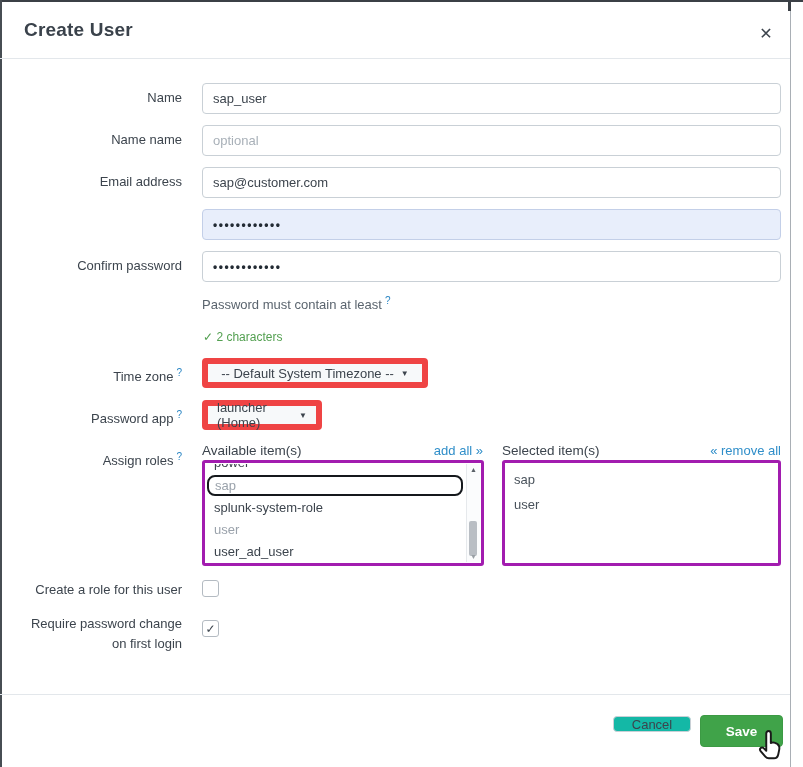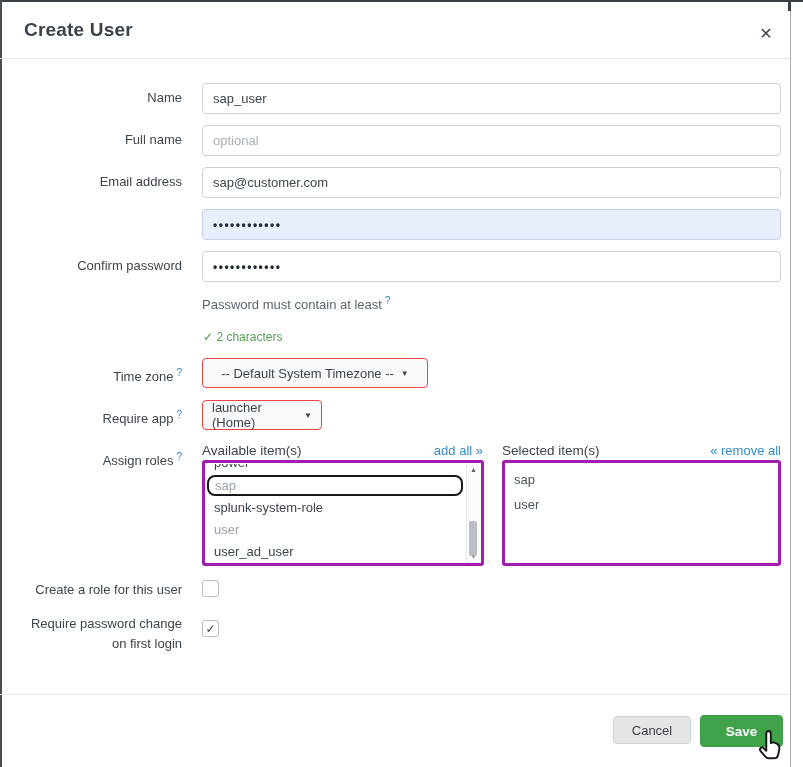--- a/index.html
+++ b/index.html
@@ -37,21 +37,21 @@
   .field::placeholder { color:#a8b0b8; }
   .pw { font-size:12px; font-weight:bold; letter-spacing:1.5px; color:#232b34; }
   .focused { background:#e8eefb; border-color:#c3cfe8; }
 
   .hint-text { position:absolute; left:202px; top:295px; font-size:13px; color:#5a646e; }
   .rule-text { position:absolute; left:203px; top:330px; font-size:12px; color:#53a051; }
 
   
   .dropdown {
     position:absolute; left:202px; height:30px; background:#f7f9fa;
-    border:1px solid #ef4444; border-radius:4px;
+    border:6px solid #ef4444; border-radius:4px;
     display:flex; align-items:center; justify-content:center; gap:7px;
     font-size:13px; color:#3c444d; cursor:pointer; padding:0 9px;
   }
   .dropdown .caret { font-size:8px; color:#3c444d; }
 
   
   .list-header { position:absolute; top:443px; display:flex; justify-content:space-between; align-items:baseline; font-size:13px; }
   .list-header .hdr { color:#3c444d; font-size:13.5px; }
   .link { color:#2f8ec9; font-size:13px; cursor:pointer; }
   .listbox {
@@ -78,21 +78,21 @@
   
   .checkbox {
     position:absolute; left:202px; width:17px; height:17px;
     border:1px solid #b4bbc2; border-radius:3px; background:#fff; cursor:pointer;
     display:flex; align-items:center; justify-content:center;
     font-size:12px; color:#3c444d;
   }
 
   
   .btn { position:absolute; border-radius:4px; font-size:13px; display:flex; align-items:center; justify-content:center; cursor:pointer; }
-  .btn-cancel { left:613px; top:716px; width:78px; height:28px; background:#e5e5e5; border:1px solid #c9d0d6; color:#3c444d; }
+  .btn-cancel { left:613px; top:716px; width:78px; height:16px; background:#14b8a6; border:1px solid #c9d0d6; color:#3c444d; }
   .btn-save { left:700px; top:715px; width:83px; height:32px; background:#40a349; border:1px solid #3c9a44; color:#fff; font-weight:bold; font-size:13.5px; }
 
   .cursor-icon { position:absolute; left:753px; top:729px; width:34px; height:36px; pointer-events:none; z-index:10; }
 </style>
 </head>
 <body>
 
 <div class="page">
 
   <div class="edge-top"></div>
@@ -100,21 +100,21 @@
   <div class="edge-right-line"></div>
   <div class="edge-right-dark"></div>
 
   <div class="modal-title">Create User</div>
   <div class="close-btn">✕</div>
   <div class="header-divider"></div>
 
   <div class="flabel" style="top:90px">Name</div>
   <input class="field" style="top: 83px;" value="sap_user">
 
-  <div class="flabel" style="top:132px">Full name</div>
+  <div class="flabel" style="top:132px">Name name</div>
   <input class="field" style="top: 125px;" placeholder="optional">
 
   <div class="flabel" style="top:174px">Email address</div>
   <input class="field" style="top: 167px;" value="sap@customer.com">
 
   <input class="field pw focused" style="top: 209px;" value="••••••••••••">
 
   <div class="flabel" style="top:258px">Confirm password</div>
   <input class="field pw" style="top: 251px;" value="••••••••••••">
 
@@ -127,21 +127,21 @@
 
   <div class="flabel" style="top:365px">
     <span>Time zone</span><span class="help">?</span>
   </div>
   <div class="dropdown" style="top:358px; width:226px">
     <span>-- Default System Timezone --</span>
     <span class="caret">▼</span>
   </div>
 
   <div class="flabel" style="top:407px">
-    <span>Require app</span><span class="help">?</span>
+    <span>Password app</span><span class="help">?</span>
   </div>
   <div class="dropdown" style="top:400px; width:120px">
     <span>launcher (Home)</span>
     <span class="caret">▼</span>
   </div>
 
   <div class="flabel" style="top:449px">
     <span>Assign roles</span><span class="help">?</span>
   </div>
 

